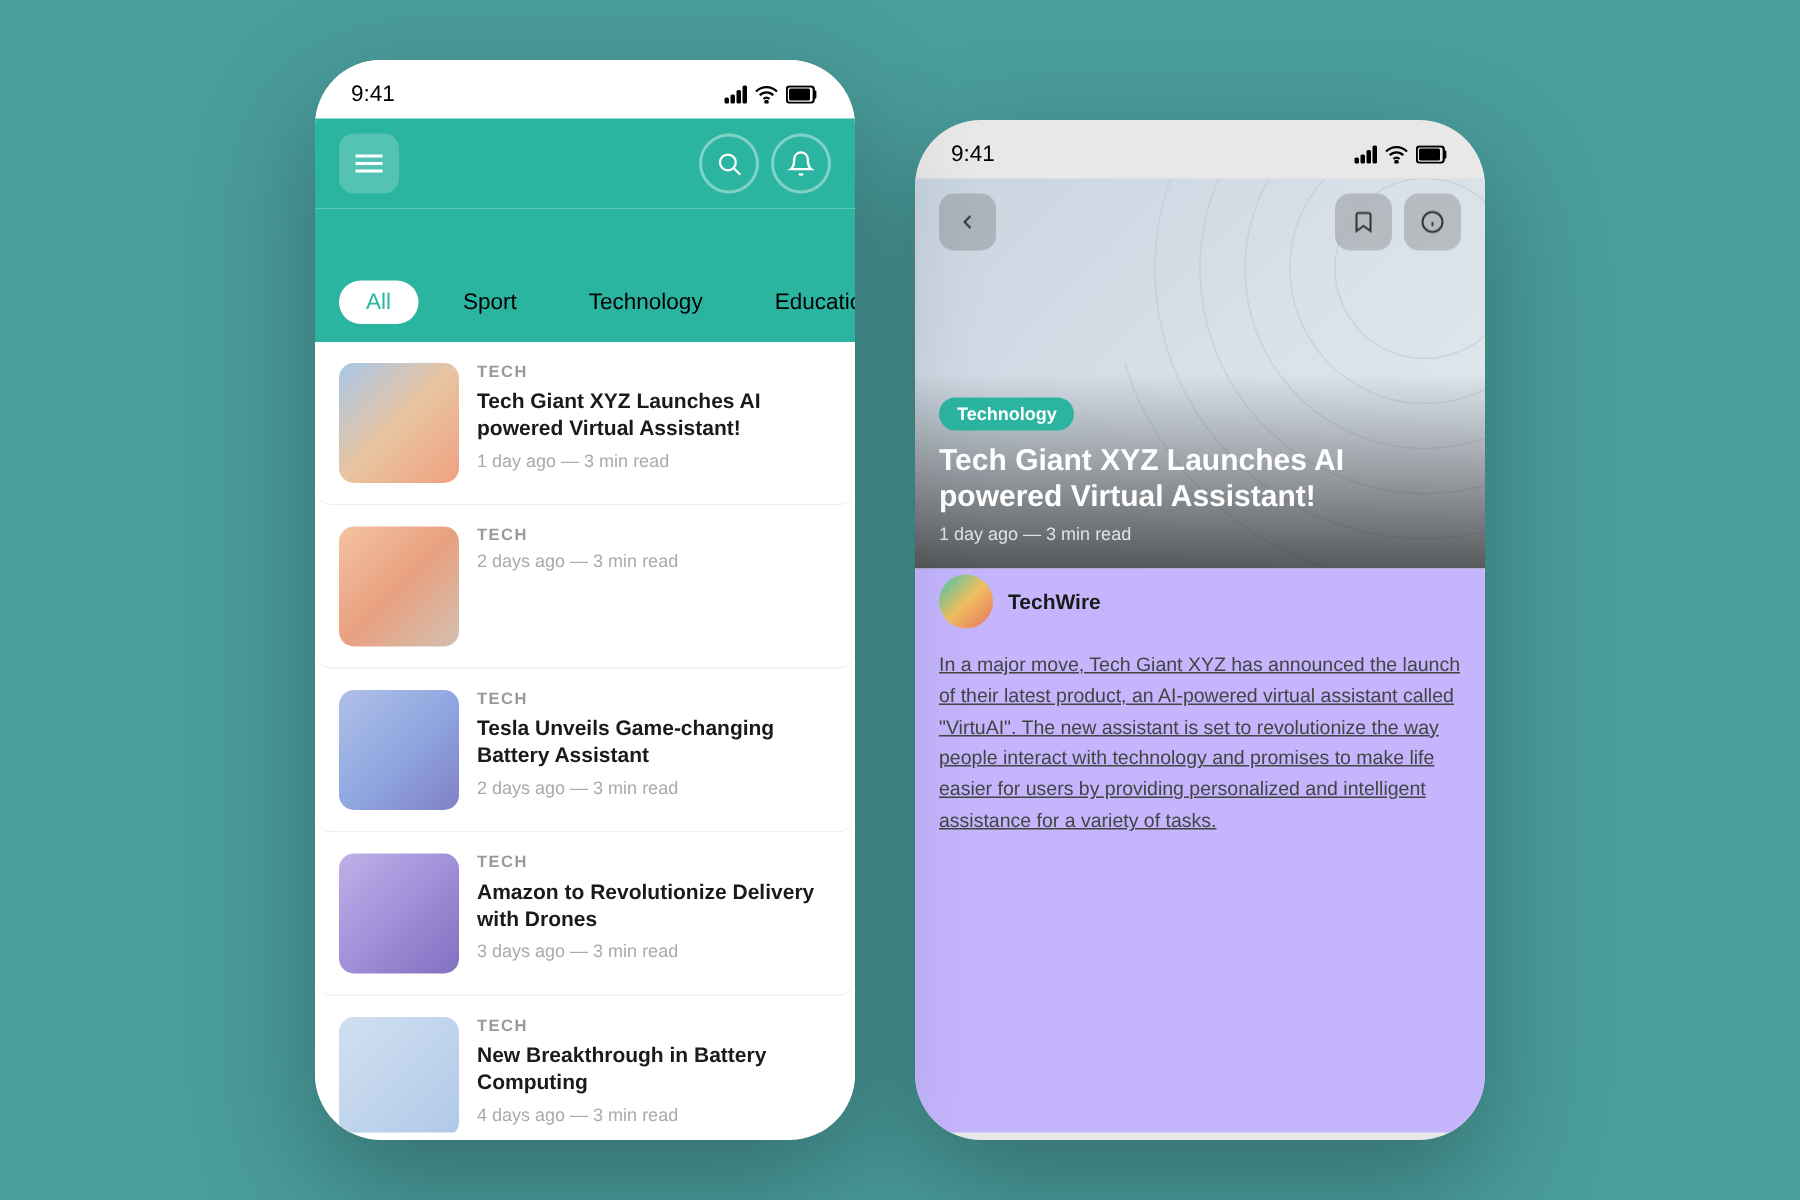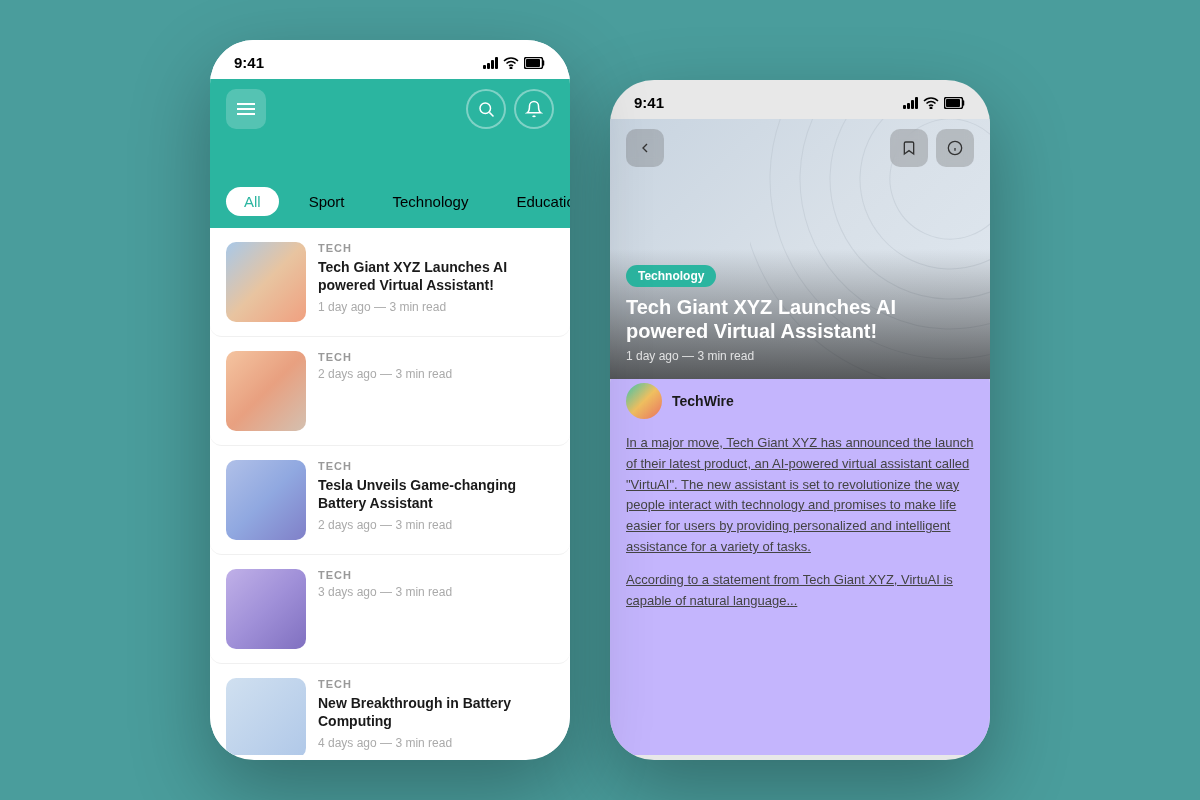--- a/index.html
+++ b/index.html
@@ -54,21 +54,21 @@
       padding: 14px 24px 8px;
       background: #fff;
     }
 
     .phone-right .status-bar {
       background: transparent;
     }
 
     .status-time {
       font-size: 15px;
-      font-weight: 700;
+      font-weight: 400;
       color: #000;
     }
 
     .status-icons {
       display: flex;
       align-items: center;
       gap: 5px;
     }
 
     
@@ -478,20 +478,21 @@
               <span> — </span>
               <span>3 min read</span>
             </div>
           </div>
         </div>
 
         <div class="news-item">
           <div class="news-thumb thumb-4"></div>
           <div class="news-info">
             <div class="news-category">TECH</div>
+            <div class="news-title">Amazon to Revolutionize Delivery with Drones</div>
             <div class="news-meta">
               <span>3 days ago</span>
               <span> — </span>
               <span>3 min read</span>
             </div>
           </div>
         </div>
 
         <div class="news-item">
           <div class="news-thumb thumb-5"></div>
@@ -581,18 +582,17 @@
       </div>
 
       <div class="article-body">
         <div class="author-row">
           <div class="author-avatar">
             <div class="author-avatar-inner"></div>
           </div>
           <span class="author-name">TechWire</span>
         </div>
         <p class="article-text">In a major move, Tech Giant XYZ has announced the launch of their latest product, an AI-powered virtual assistant called "VirtuAI". The new assistant is set to revolutionize the way people interact with technology and promises to make life easier for users by providing personalized and intelligent assistance for a variety of tasks.</p>
-        <p class="article-text" style="margin-top: 12px;">According to a statement from Tech Giant XYZ, VirtuAI is capable of natural language...</p>
       </div>
     </div>
   </div>
 
 </div>
 
 </body></html>

